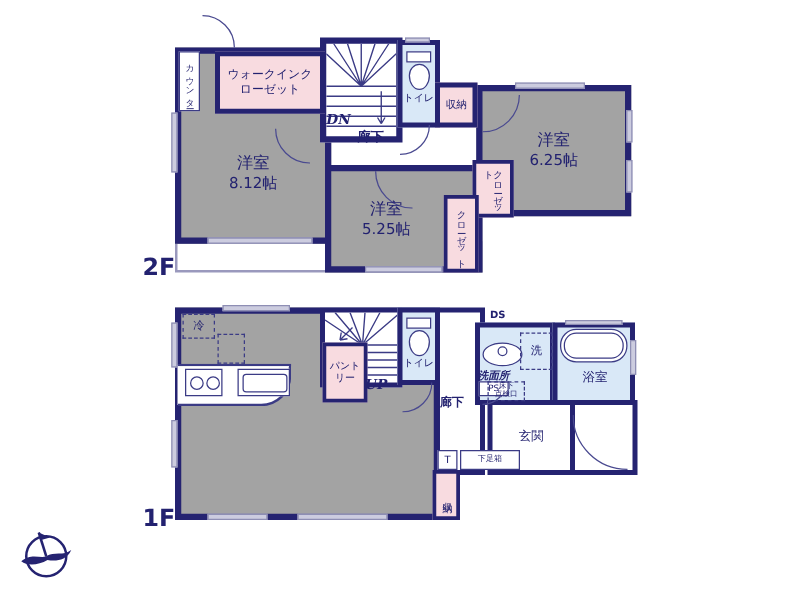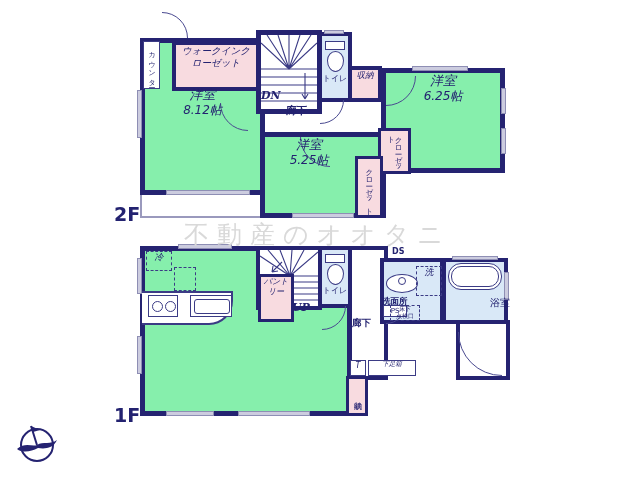--- a/index.html
+++ b/index.html
@@ -1,28 +1,28 @@
 <!DOCTYPE html>
 <html><head>
 <meta charset="utf-8">
 <style>
   html,body{margin:0;padding:0;background:#fff;}
   #page{position:relative;width:640px;height:480px;background:#ffffff;overflow:hidden;
         font-family:"DejaVu Sans",sans-serif;color:#232270;}
   .abs{position:absolute;box-sizing:border-box;}
-  .room{background:#86efac;border:5px solid #252371;}
+  .room{background:#a3a3a3;border:5px solid #252371;}
   .w5{border:5px solid #252371;}
   .w4{border:4px solid #252371;}
   .w3{border:3px solid #252371;}
   .wet{background:#d9e8f7;}
   .pink{background:#f8dbe0;}
   .white{background:#ffffff;}
   .thin{border:2px solid #9a99bd;background:#fff;}
   .lbl{color:#232270;text-align:center;line-height:1.22;z-index:8;}
-  .cfix{display:flex;align-items:center;justify-content:flex-start;flex-direction:column;font-style:italic;}
+  .cfix{display:flex;align-items:center;justify-content:center;flex-direction:column;}
   .v{writing-mode:vertical-rl;text-orientation:upright;display:flex;align-items:center;justify-content:center;letter-spacing:1px;}
   .win{background:#ccccdf;border:1px solid #8e8eb4;z-index:7;}
   .dash{border:1.2px dashed #3b3b85;background:transparent;z-index:4;}
   .arc{border:1.3px solid #4a4a90;border-radius:50%;z-index:3;background:transparent;}
   .q-tr{clip-path:polygon(50% 0,100% 0,100% 50%,50% 50%);}
   .q-br{clip-path:polygon(50% 50%,100% 50%,100% 100%,50% 100%);}
   .q-bl{clip-path:polygon(0 50%,50% 50%,50% 100%,0 100%);}
   .floor-tag{font-size:19px;font-weight:bold;z-index:8;}
   .stairdir{font-family:"DejaVu Serif",serif;font-style:italic;font-weight:bold;font-size:11px;z-index:8;}
   .wm{color:#d9d9d9;font-size:25px;letter-spacing:8px;z-index:9;white-space:nowrap;}
@@ -154,34 +154,37 @@
   <div class="abs lbl" style="left:392px;top:247px;font-size:8px;font-weight:bold;">DS</div>
 
   <div class="abs wet w4" style="left:380px;top:258px;width:64px;height:66px;"></div>
   <div class="abs white" style="left:383px;top:261px;width:24px;height:12px;border:1.2px solid #3b3b85;z-index:4;text-align:center;font-size:7px;line-height:11px;margin-top:44px;">PS</div>
   <div class="abs" style="left:386px;top:274px;width:32px;height:19px;background:#fff;border:1.5px solid #3b3b85;border-radius:50%;z-index:4;">
     <div style="width:6px;height:6px;border:1.2px solid #3b3b85;border-radius:50%;margin:2px auto;"></div>
   </div>
   <div class="abs dash cfix" style="left:416px;top:266px;width:26px;height:30px;">
     <div class="lbl" style="font-size:9px;">洗</div>
   </div>
-  <div class="abs lbl" style="left:382px;top:296px;font-size:8.5px;font-weight:bold;">洗面所</div>
+  <div class="abs lbl" style="left:382px;top:296px;font-size:8.5px;font-weight:bold;font-style:italic;">洗面所</div>
   <div class="abs dash" style="left:390px;top:305px;width:30px;height:16px;z-index:4;">
     <div class="lbl" style="font-size:6px;line-height:1.15;">
       <div>床下</div>
       <div>点検口</div>
     </div>
   </div>
 
   <div class="abs wet w4" style="left:442px;top:258px;width:66px;height:66px;"></div>
   <div class="abs" style="left:448px;top:263px;width:54px;height:27px;background:#fff;border:1.6px solid #3b3b85;border-radius:13px;z-index:4;">
     <div style="margin:2px;height:19px;border:1.1px solid #3b3b85;border-radius:10px;"></div>
   </div>
-  <div class="abs lbl" style="left:480px;top:297px;font-size:10px;width:40px;">浴室</div>
-
+  <div class="abs lbl" style="left:456px;top:297px;font-size:10px;width:40px;">浴室</div>
+
+  <div class="abs white w4 cfix" style="left:390px;top:320px;width:70px;height:60px;">
+    <div class="lbl" style="font-size:10px;">玄関</div>
+  </div>
 
   <div class="abs white w4" style="left:456px;top:320px;width:54px;height:60px;"></div>
   <div class="abs arc q-bl" style="left:458px;top:288px;width:88px;height:88px;"></div>
 
   <div class="abs white cfix" style="left:350px;top:360px;width:16px;height:16px;border:1.5px solid #3b3b85;z-index:5;">
     <div class="lbl" style="font-size:8px;">T</div>
   </div>
   <div class="abs white cfix" style="left:368px;top:360px;width:48px;height:16px;border:1.5px solid #3b3b85;z-index:5;">
     <div class="lbl" style="font-size:6.5px;">下足箱</div>
   </div>
@@ -192,21 +195,20 @@
   <div class="abs win" style="left:137px;top:258px;width:5px;height:36px;"></div>
   <div class="abs win" style="left:137px;top:336px;width:5px;height:38px;"></div>
   <div class="abs win" style="left:166px;top:411px;width:48px;height:5px;"></div>
   <div class="abs win" style="left:238px;top:411px;width:72px;height:5px;"></div>
   <div class="abs win" style="left:452px;top:256px;width:46px;height:4px;"></div>
   <div class="abs win" style="left:504px;top:272px;width:5px;height:28px;"></div>
 
   <div class="abs arc q-br" style="left:298px;top:282px;width:48px;height:48px;"></div>
   <div class="abs arc q-br" style="left:366px;top:284px;width:40px;height:40px;"></div>
 
-  <div class="abs wm" style="left:184px;top:218px;">不動産のオオタニ</div>
 
   <div class="abs" style="left:12px;top:418px;width:50px;height:50px;z-index:8;">
     <svg viewBox="0 0 50 50" width="50" height="50">
       <circle cx="25" cy="27" r="16" fill="none" stroke="#252371" stroke-width="2"></circle>
       <line x1="25" y1="27" x2="19" y2="8" stroke="#252371" stroke-width="2"></line>
       <path d="M19 8 L28 12 L21 14 Z" fill="#252371"></path>
       <path d="M5 31 C13 24 20 29 25 27 C31 23 39 27 45 22 C41 31 32 31 26 30 C19 34 10 35 5 31 Z" fill="#252371"></path>
     </svg>
   </div>
 

